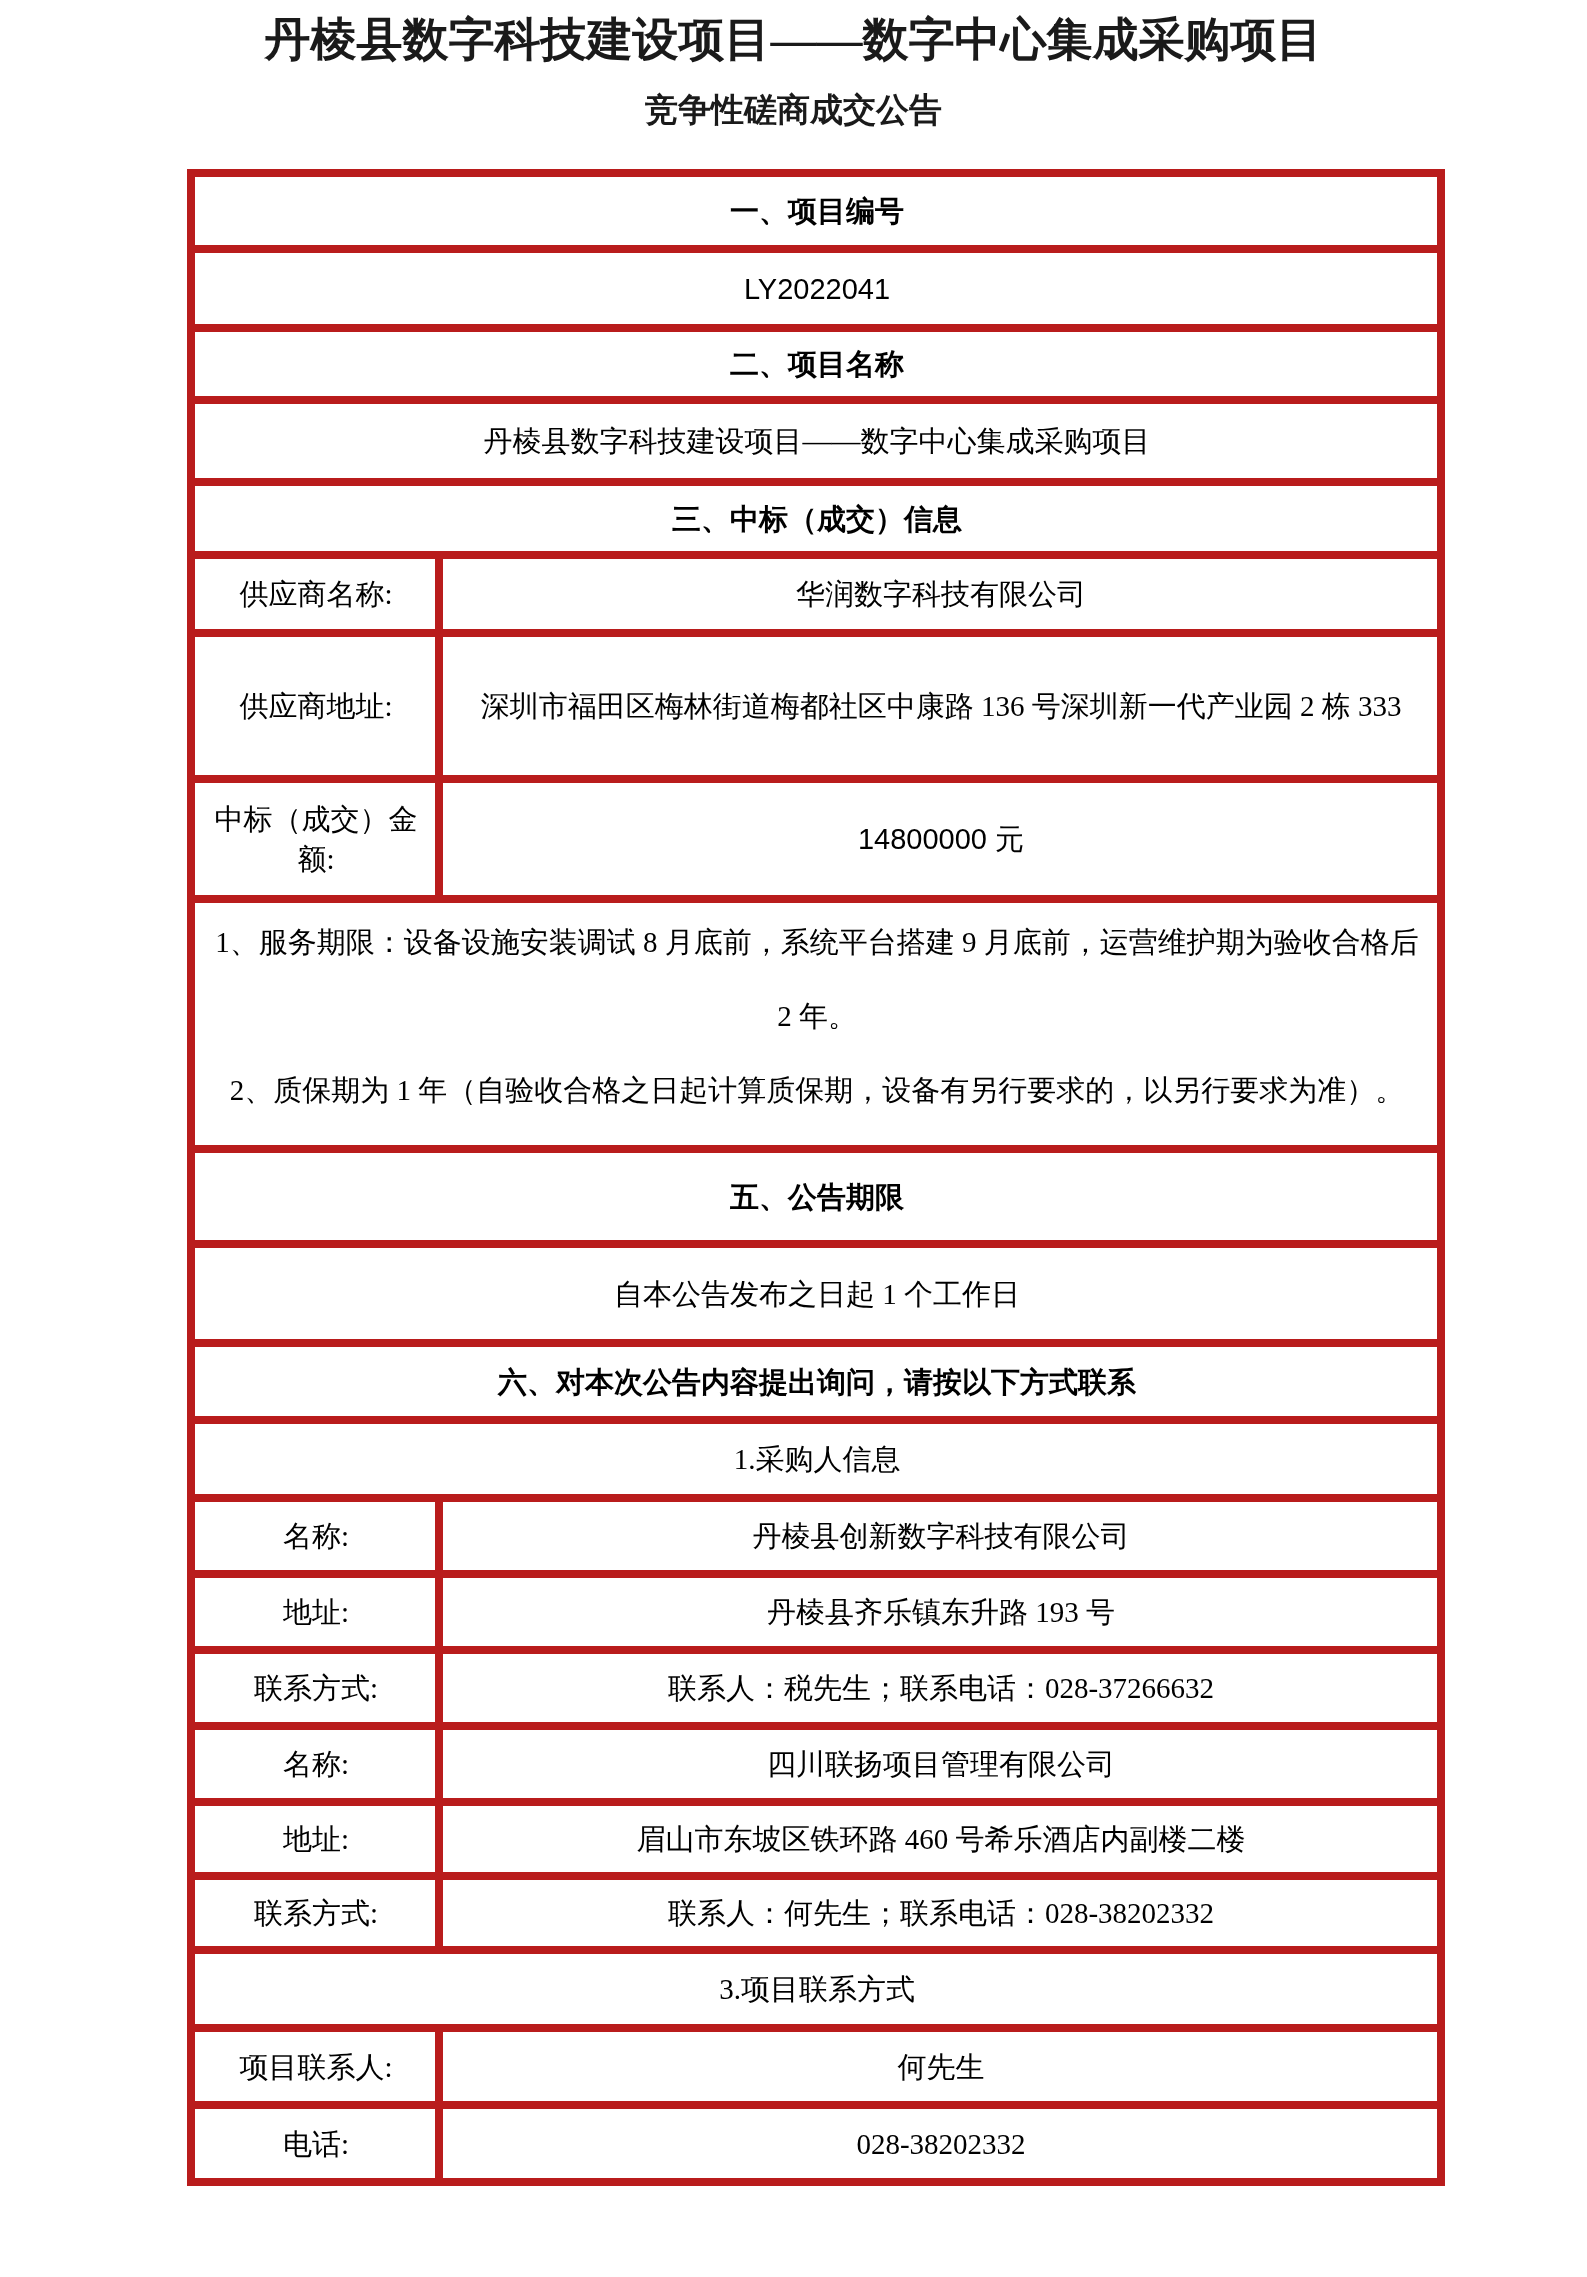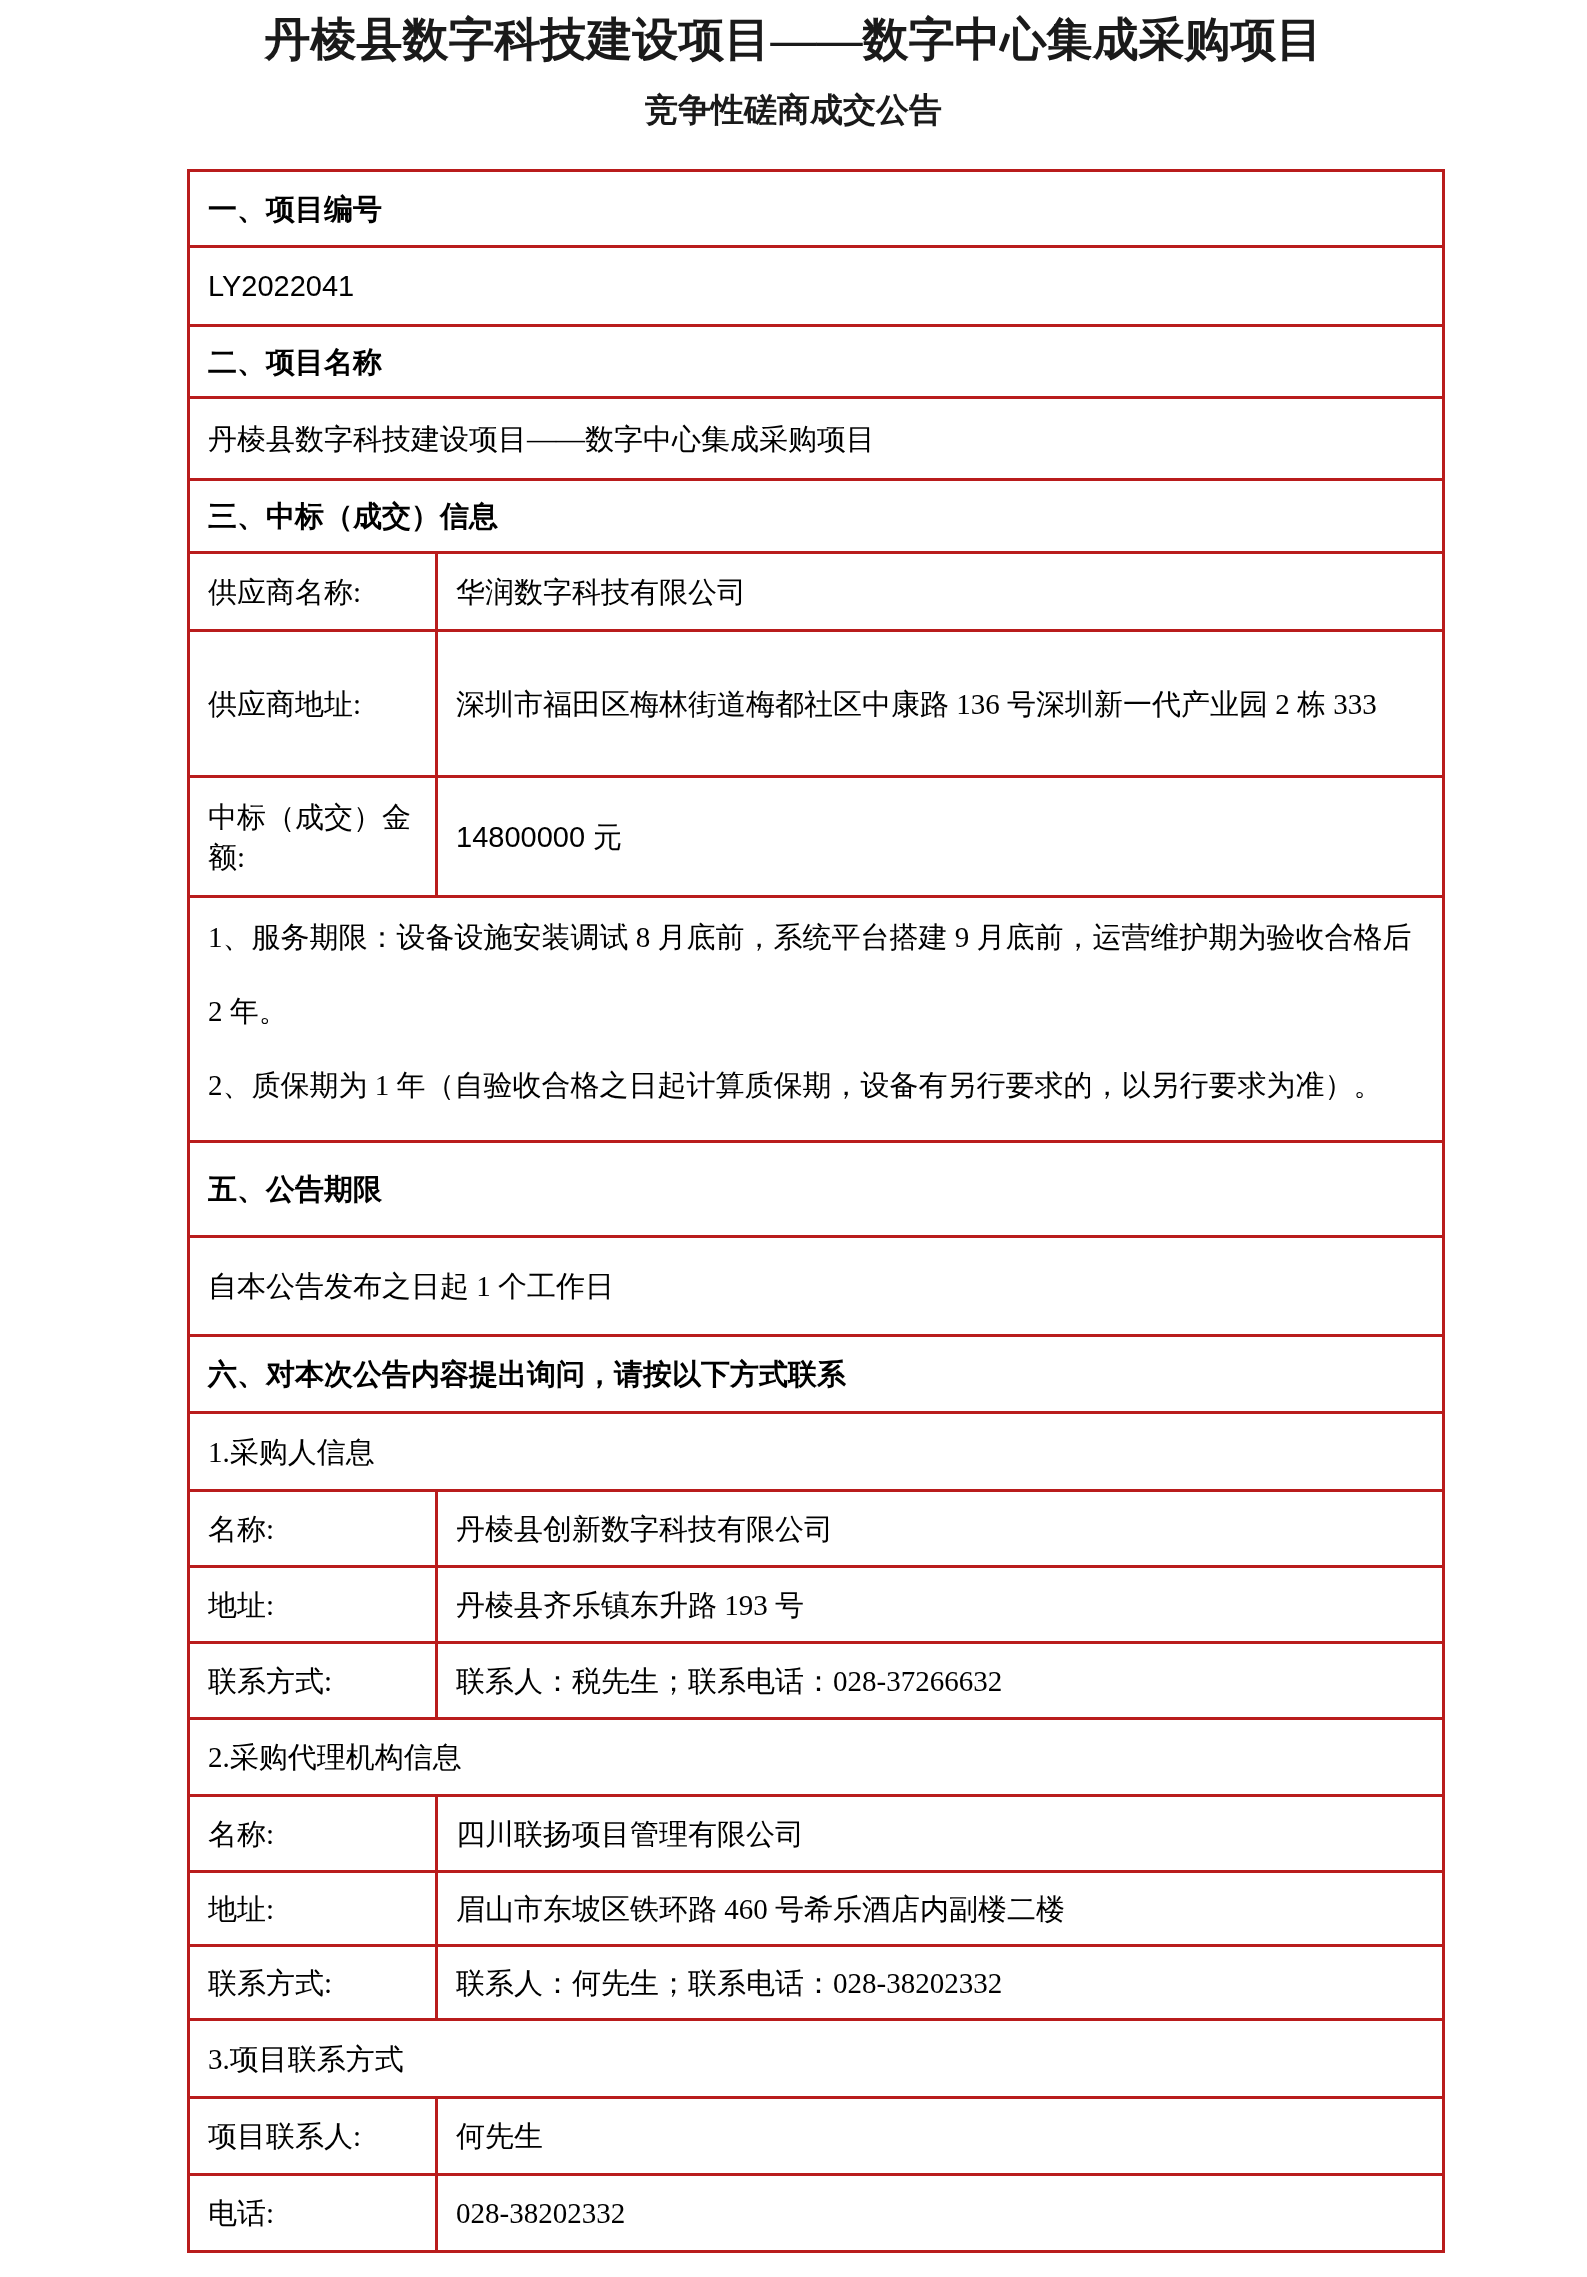--- a/index.html
+++ b/index.html
@@ -11,25 +11,26 @@
   .doc-title { text-align:center; font-weight:bold; color:#1a1a1a; }
   .doc-title.line1 { font-size:46px; line-height:60px; padding-top:10px; }
   .doc-title.line2 { font-size:33px; line-height:56px; margin-top:12px; }
 
   table.announcement {
     border-collapse:collapse; table-layout:fixed;
     margin:31px 0 0 187px; width:1258px;
   }
   col.c1 { width:248px; }
   td {
-    border:3px solid #b91c1c;
+    border:8px solid #b91c1c;
     font-size:29px; line-height:40px;
     vertical-align:middle;
     padding:6px 16px 6px 18px;
     word-break:break-all;
+    text-align:center;
   }
   td.head { font-weight:bold; }
   td.sans { font-family:"Liberation Sans","DejaVu Sans",sans-serif; }
   tr.rh71 { height:71px; }  tr.rh72 { height:72px; }
   tr.rh73 { height:73px; }  tr.rh74 { height:74px; }
   tr.rh76 { height:76px; }  tr.rh77 { height:77px; }
   tr.rh78 { height:78px; }  tr.rh79 { height:79px; }
   tr.rh82 { height:82px; }  tr.rh95 { height:95px; }
   tr.rh99 { height:99px; }  tr.rh115 { height:146px; }
   tr.rh120 { height:120px; } tr.rh224 { height:224px; }
@@ -106,23 +107,20 @@
     </tr>
     <tr class="rh76">
       <td>地址:</td>
       <td>丹棱县齐乐镇东升路 193 号</td>
     </tr>
     <tr class="rh76">
       <td>联系方式:</td>
       <td>联系人：税先生；联系电话：028-37266632</td>
     </tr>
 
-    <tr class="rh77">
-      <td colspan="2">2.采购代理机构信息</td>
-    </tr>
     <tr class="rh76">
       <td>名称:</td>
       <td>四川联扬项目管理有限公司</td>
     </tr>
     <tr class="rh74">
       <td>地址:</td>
       <td>眉山市东坡区铁环路 460 号希乐酒店内副楼二楼</td>
     </tr>
     <tr class="rh74">
       <td>联系方式:</td>

